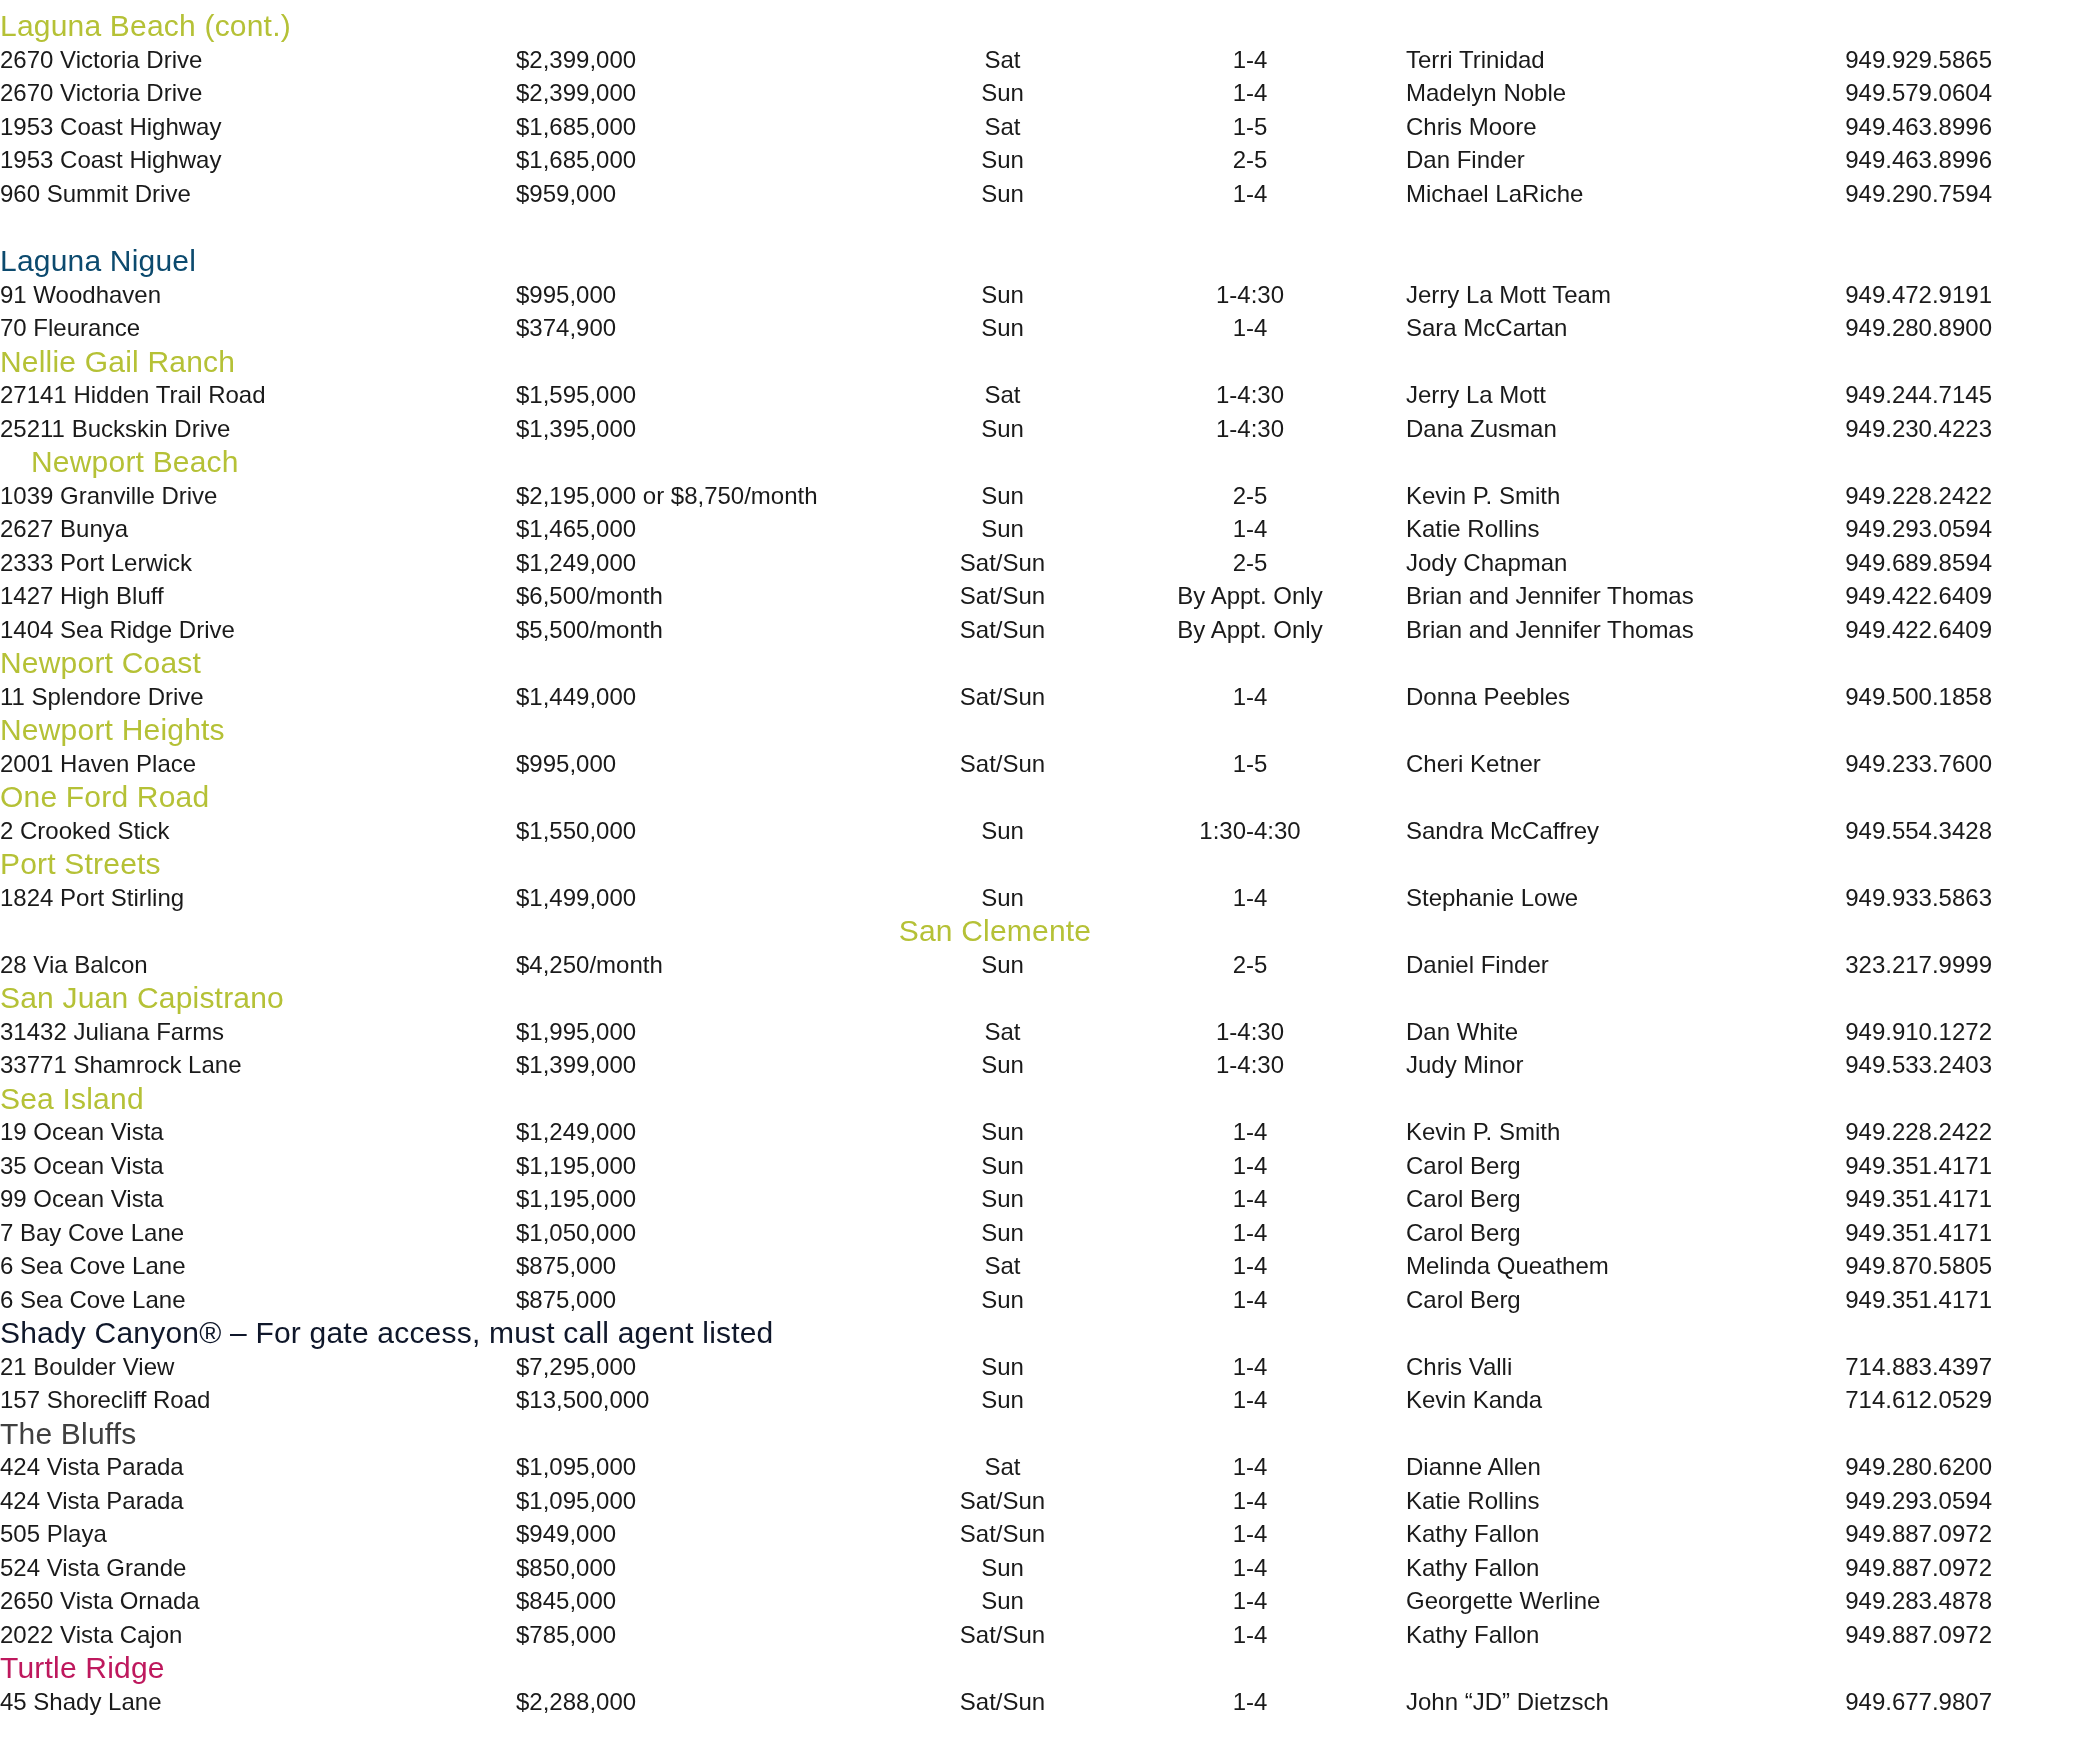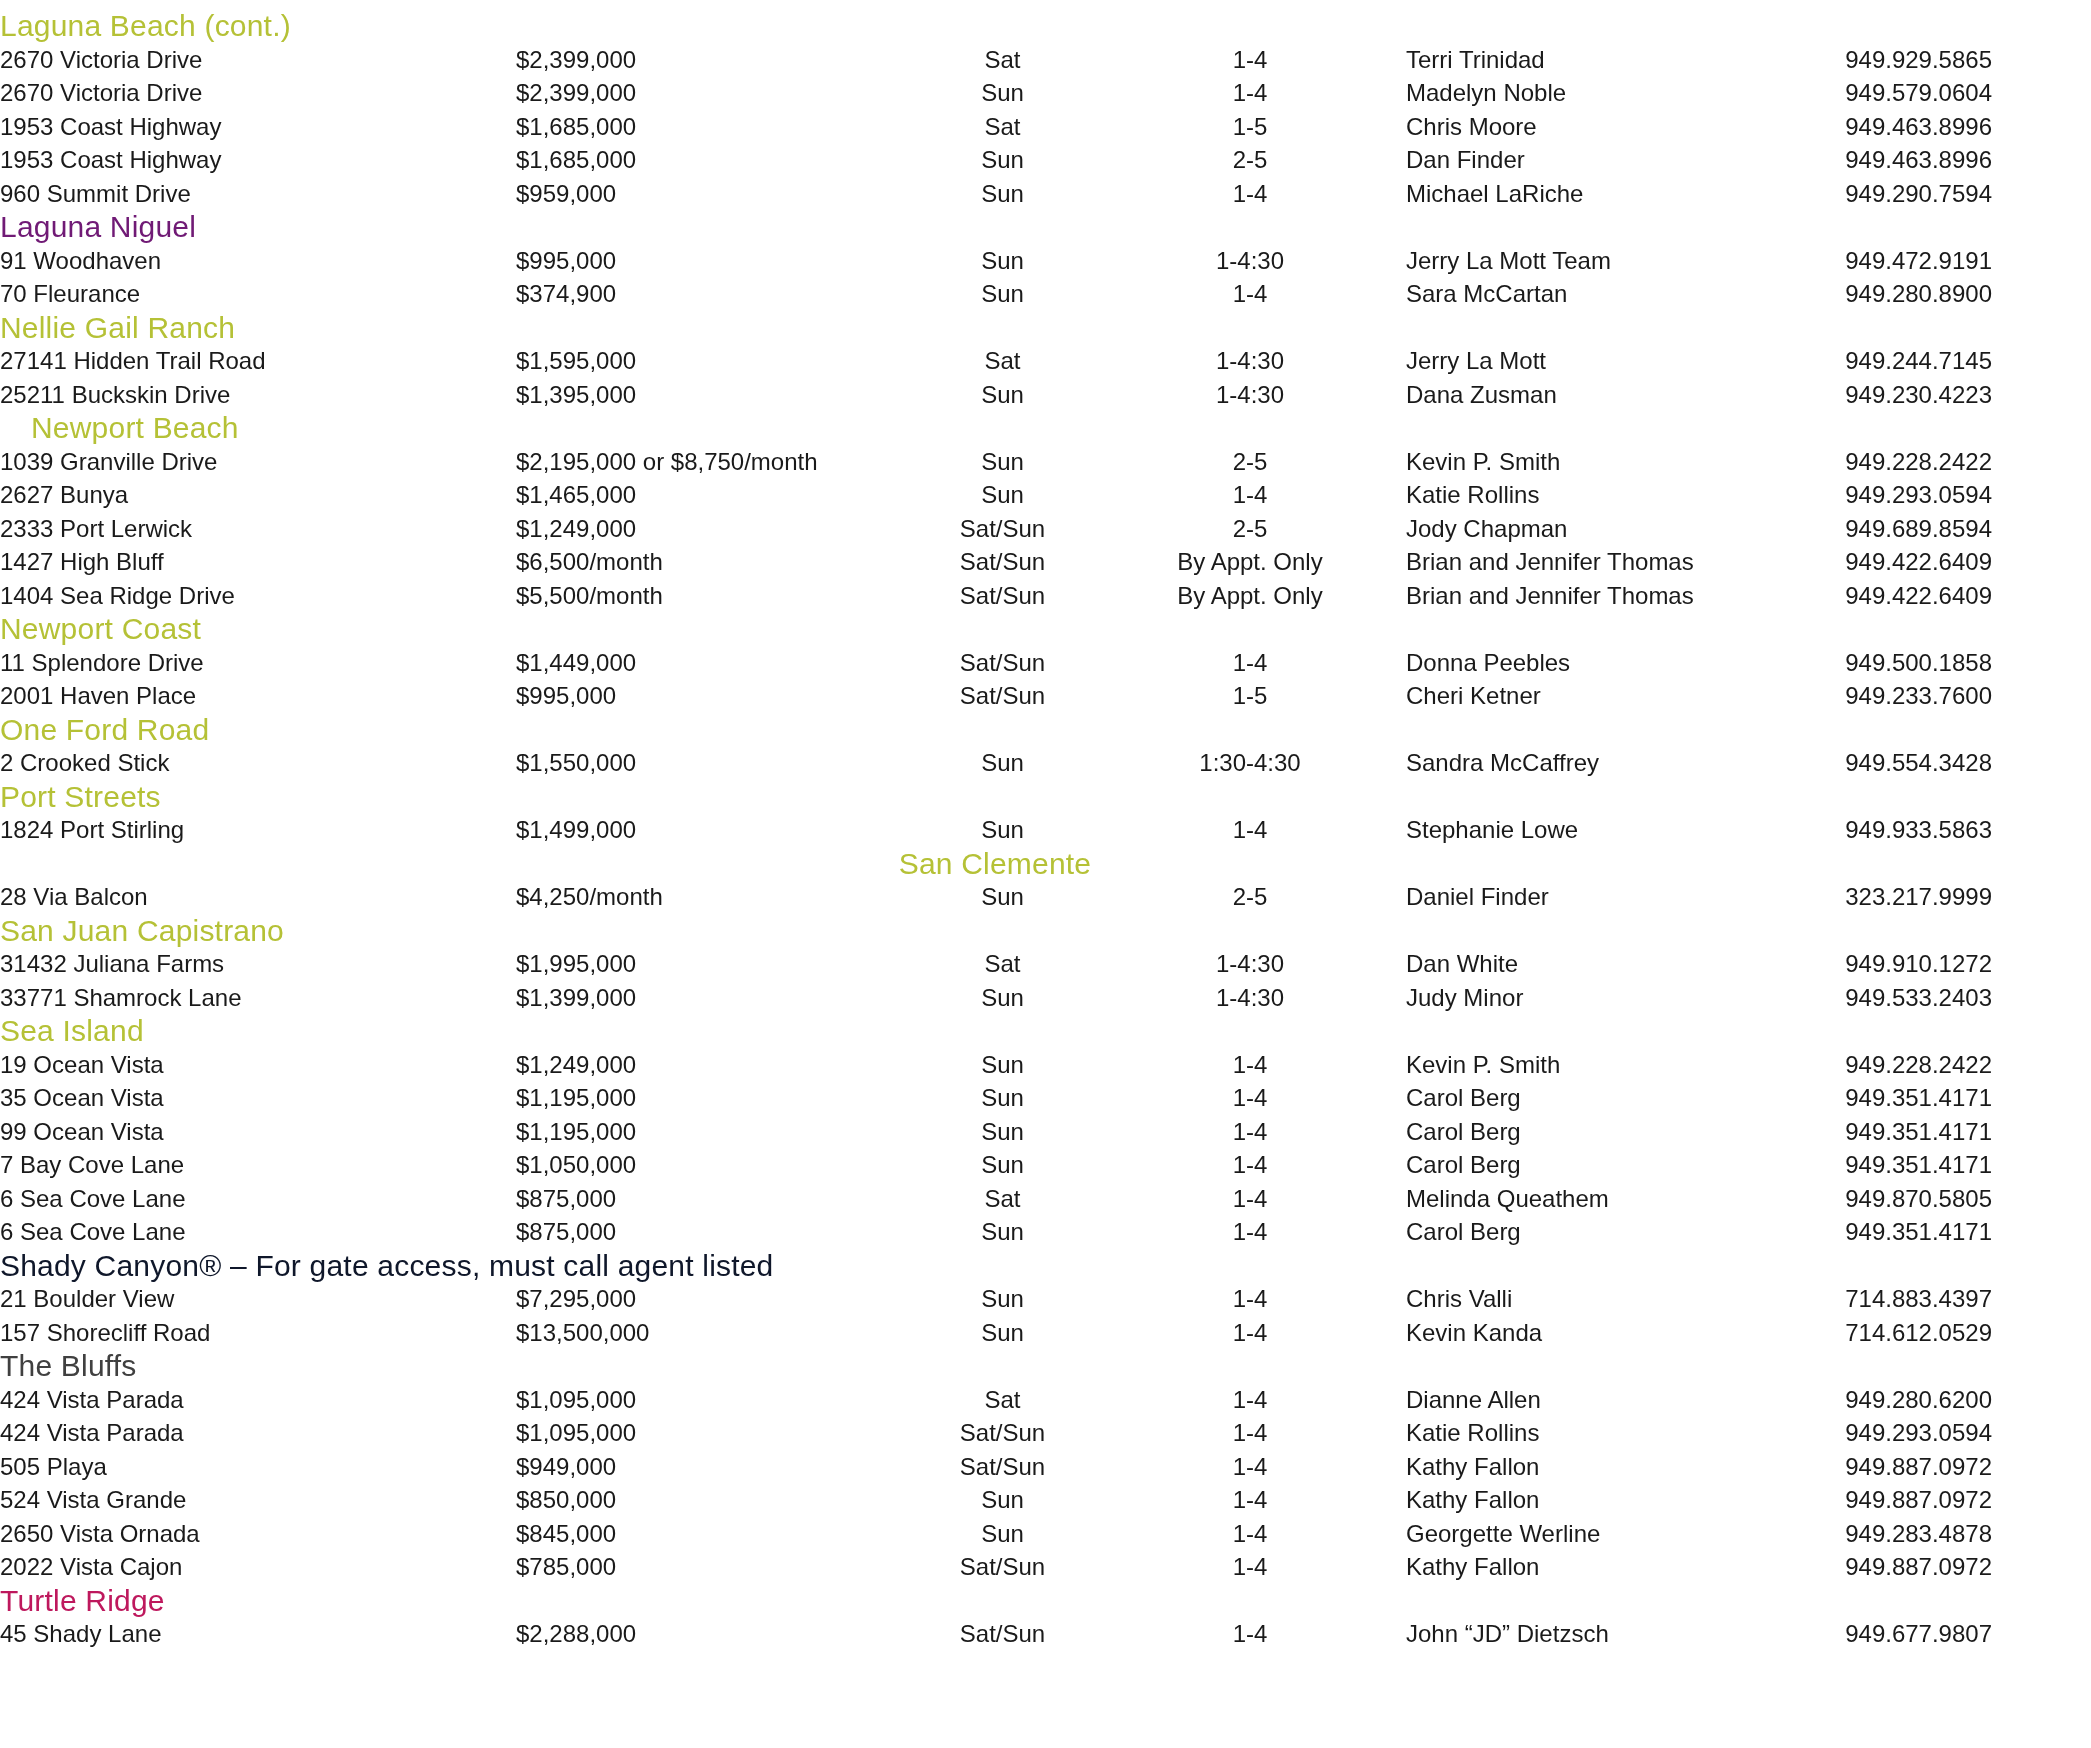--- a/index.html
+++ b/index.html
@@ -89,21 +89,21 @@
     <span class="c-address">960 Summit Drive</span>
     <span class="c-price">$959,000</span>
     <span class="c-day">Sun</span>
     <span class="c-time">1-4</span>
     <span class="c-agent">Michael LaRiche</span>
     <span class="c-phone">949.290.7594</span>
   </div>
       </div>
   </div>
     <div class="section">
-    <div class="section-heading" style="color: #701a75;">Laguna Niguel</div>
+    <div class="section-heading" style="color: #0c4a6e; margin-top: 34px;">Laguna Niguel</div>
     <div class="rows">
         <div class="row">
     <span class="c-address">91 Woodhaven</span>
     <span class="c-price">$995,000</span>
     <span class="c-day">Sun</span>
     <span class="c-time">1-4:30</span>
     <span class="c-agent">Jerry La Mott Team</span>
     <span class="c-phone">949.472.9191</span>
   </div>
         <div class="row">
@@ -189,20 +189,21 @@
     <span class="c-address">11 Splendore Drive</span>
     <span class="c-price">$1,449,000</span>
     <span class="c-day">Sat/Sun</span>
     <span class="c-time">1-4</span>
     <span class="c-agent">Donna Peebles</span>
     <span class="c-phone">949.500.1858</span>
   </div>
       </div>
   </div>
     <div class="section">
+    <div class="section-heading" style="color: rgb(181, 193, 54);">Newport Heights</div>
     <div class="rows">
         <div class="row">
     <span class="c-address">2001 Haven Place</span>
     <span class="c-price">$995,000</span>
     <span class="c-day">Sat/Sun</span>
     <span class="c-time">1-5</span>
     <span class="c-agent">Cheri Ketner</span>
     <span class="c-phone">949.233.7600</span>
   </div>
       </div>

